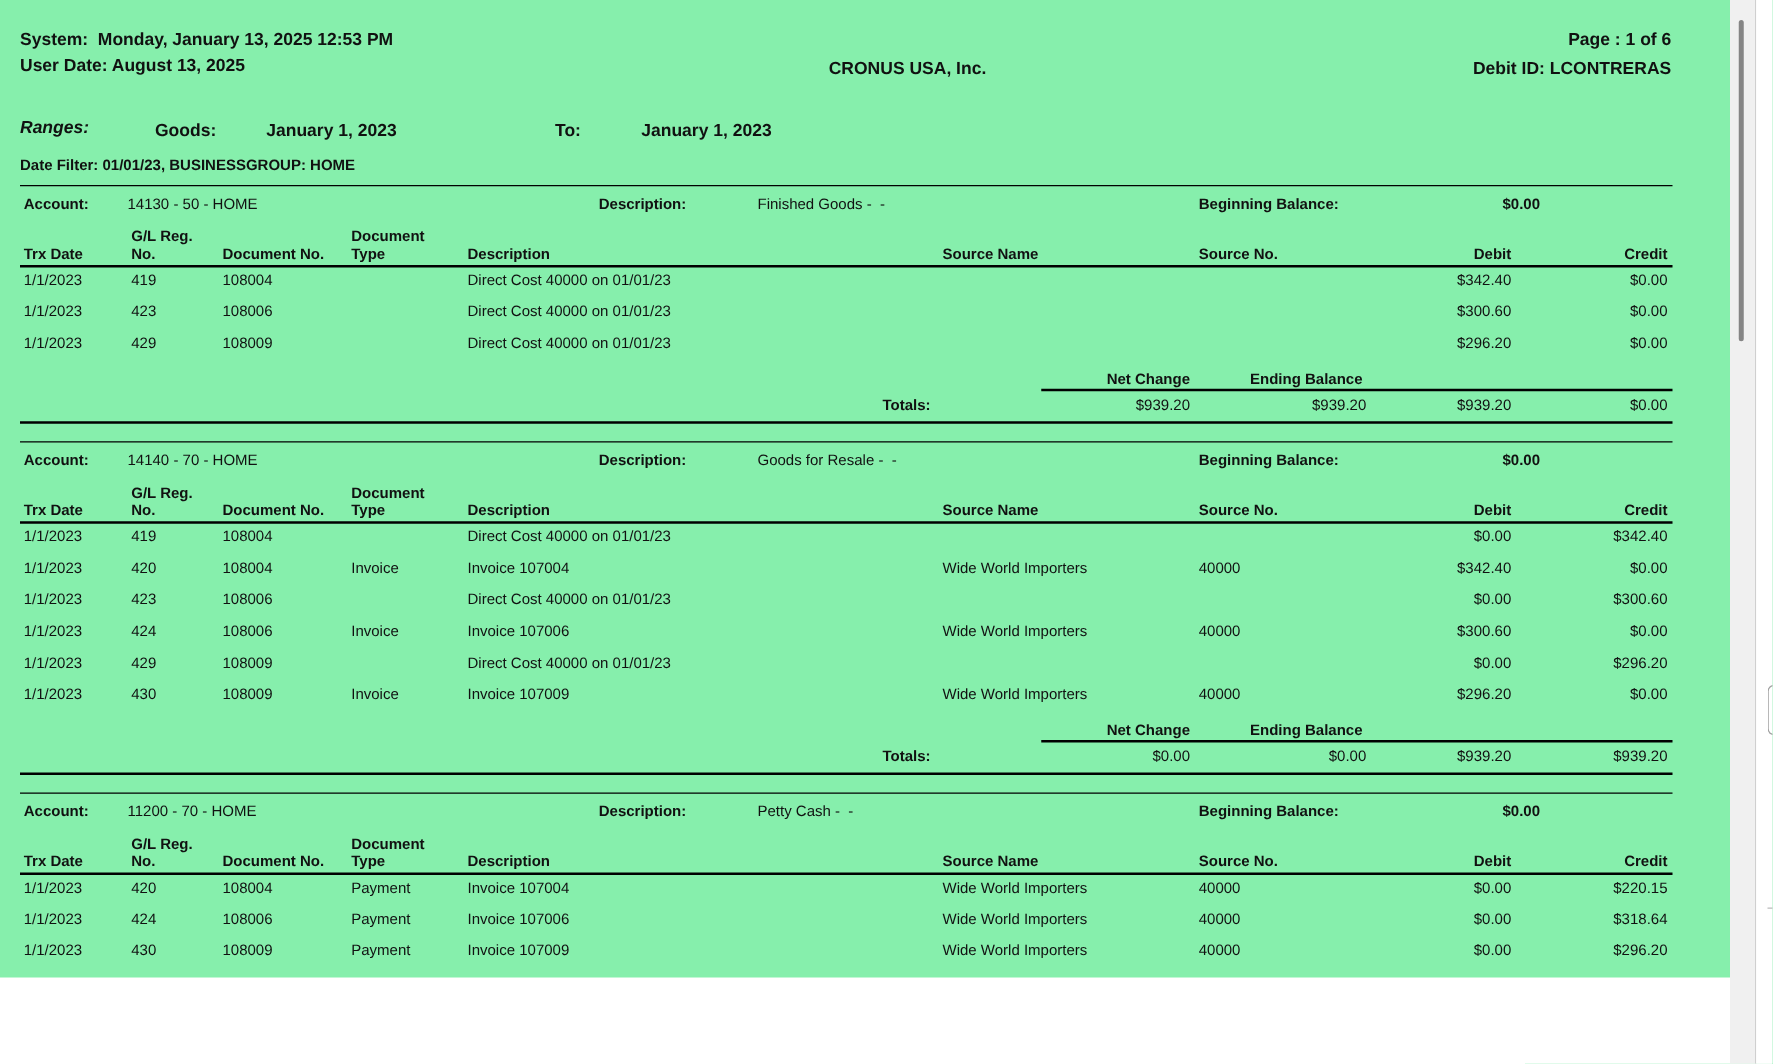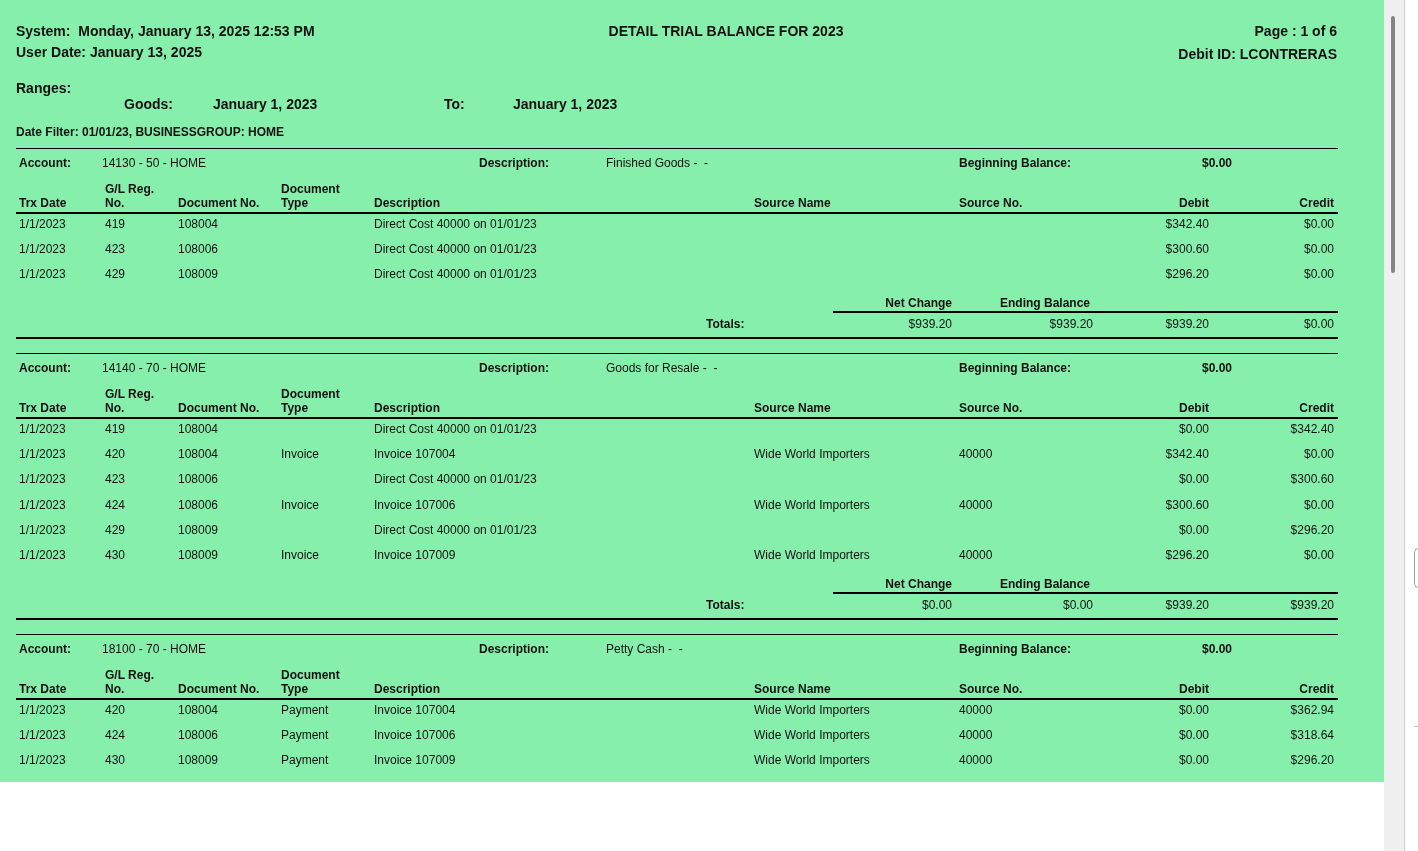--- a/index.html
+++ b/index.html
@@ -25,28 +25,28 @@
 </style>
 </head>
 <body>
 
 <div class="page">
 
   <div class="abs hdr" style="left:16px; top:23px;">
     <span>System:</span>&nbsp;
     <span>Monday, January 13, 2025 12:53 PM</span>
   </div>
-  <div class="abs hdr" style="left:16px; top:44px;">User Date: January 13, 2025</div>
-
-  <div class="abs hdr c" style="left:526px; width:400px; top:23px;">DETAIL TRIAL BALANCE FOR 2023</div>
+  <div class="abs hdr" style="left:16px; top:44px;">User Date: August 13, 2025</div>
+
+  <div class="abs hdr c" style="left:526px; width:400px; top:46px;">CRONUS USA, Inc.</div>
 
   <div class="abs hdr r" style="left:1037px; width:300px; top:23px;">Page : 1 of 6</div>
   <div class="abs hdr r" style="left:1037px; width:300px; top:46px;">Debit ID: LCONTRERAS</div>
 
-  <div class="abs hdr" style="left:16px; top:80px;">Ranges:</div>
+  <div class="abs hdr" style="left:16px; top:93px;font-style:italic;">Ranges:</div>
   <div class="abs hdr" style="left:124px; top:96px;">Goods:</div>
   <div class="abs hdr" style="left:213px; top:96px;">January 1, 2023</div>
   <div class="abs hdr" style="left:444px; top:96px;">To:</div>
   <div class="abs hdr" style="left:513px; top:96px;">January 1, 2023</div>
 
   <div class="abs sm b" style="left:16px; top:125px;">Date Filter: 01/01/23, BUSINESSGROUP: HOME</div>
 
   <div id="sections">
       <div style="position:absolute;left:0;top:0;">
         <div class="hline" style="left:16px;width:1322px;top:148px;height:1px;"></div>
@@ -203,21 +203,21 @@
         <div class="abs sm b" style="left:706px;top:598px;">Totals:</div>
         <div class="abs sm r" style="left:852px;width:100px;top:598px;">$0.00</div>
         <div class="abs sm r" style="left:993px;width:100px;top:598px;">$0.00</div>
         <div class="abs sm r" style="left:1109px;width:100px;top:598px;">$939.20</div>
         <div class="abs sm r" style="left:1234px;width:100px;top:598px;">$939.20</div>
         <div class="hline" style="left:16px;width:1322px;top:618px;height:2px;"></div>
       </div>
       <div style="position:absolute;left:0;top:0;">
         <div class="hline" style="left:16px;width:1322px;top:634px;height:1px;"></div>
         <div class="abs sm b" style="left:19px;top:642px;">Account:</div>
-        <div class="abs sm" style="left:102px;top:642px;">18100 - 70 - HOME</div>
+        <div class="abs sm" style="left:102px;top:642px;">11200 - 70 - HOME</div>
         <div class="abs sm b" style="left:479px;top:642px;">Description:</div>
         <div class="abs sm" style="left:606px;top:642px;white-space:pre;">Petty Cash -  -</div>
         <div class="abs sm b" style="left:959px;top:642px;">Beginning Balance:</div>
         <div class="abs sm b c" style="left:1177px;width:80px;top:642px;">$0.00</div>
         <div class="abs sm b" style="left:19px;top:682px;">Trx Date</div>
         <div class="abs sm b" style="left:105px;top:668px;">G/L Reg.</div>
         <div class="abs sm b" style="left:105px;top:682px;">No.</div>
         <div class="abs sm b" style="left:178px;top:682px;">Document No.</div>
         <div class="abs sm b" style="left:281px;top:668px;">Document</div>
         <div class="abs sm b" style="left:281px;top:682px;">Type</div>
@@ -229,21 +229,21 @@
         <div class="hline" style="left:16px;width:1322px;top:698px;height:2px;"></div>
         <div style="position:absolute;left:0;top:0;">
           <div class="abs sm" style="left:19px;top:703px;">1/1/2023</div>
           <div class="abs sm" style="left:105px;top:703px;">420</div>
           <div class="abs sm" style="left:178px;top:703px;">108004</div>
           <div class="abs sm" style="left:281px;top:703px;">Payment</div>
           <div class="abs sm" style="left:374px;top:703px;">Invoice 107004</div>
           <div class="abs sm" style="left:754px;top:703px;">Wide World Importers</div>
           <div class="abs sm" style="left:959px;top:703px;">40000</div>
           <div class="abs sm r" style="left:1109px;width:100px;top:703px;">$0.00</div>
-          <div class="abs sm r" style="left:1234px;width:100px;top:703px;">$362.94</div>
+          <div class="abs sm r" style="left:1234px;width:100px;top:703px;">$220.15</div>
         </div>
         <div style="position:absolute;left:0;top:0;">
           <div class="abs sm" style="left:19px;top:728px;">1/1/2023</div>
           <div class="abs sm" style="left:105px;top:728px;">424</div>
           <div class="abs sm" style="left:178px;top:728px;">108006</div>
           <div class="abs sm" style="left:281px;top:728px;">Payment</div>
           <div class="abs sm" style="left:374px;top:728px;">Invoice 107006</div>
           <div class="abs sm" style="left:754px;top:728px;">Wide World Importers</div>
           <div class="abs sm" style="left:959px;top:728px;">40000</div>
           <div class="abs sm r" style="left:1109px;width:100px;top:728px;">$0.00</div>

